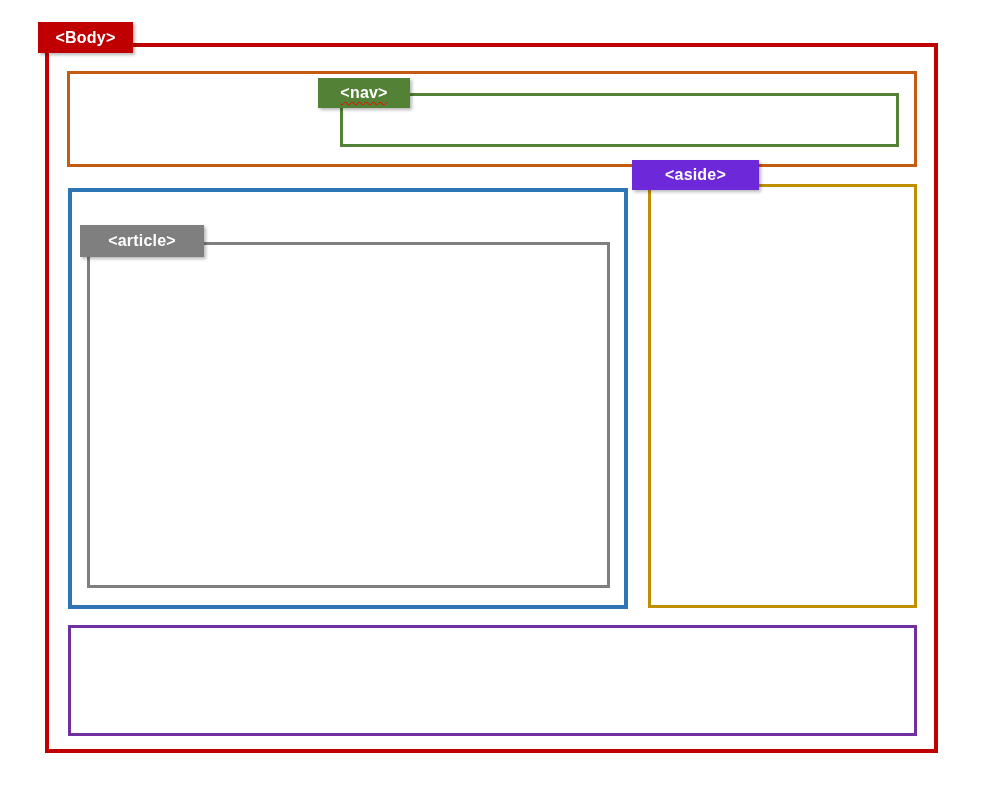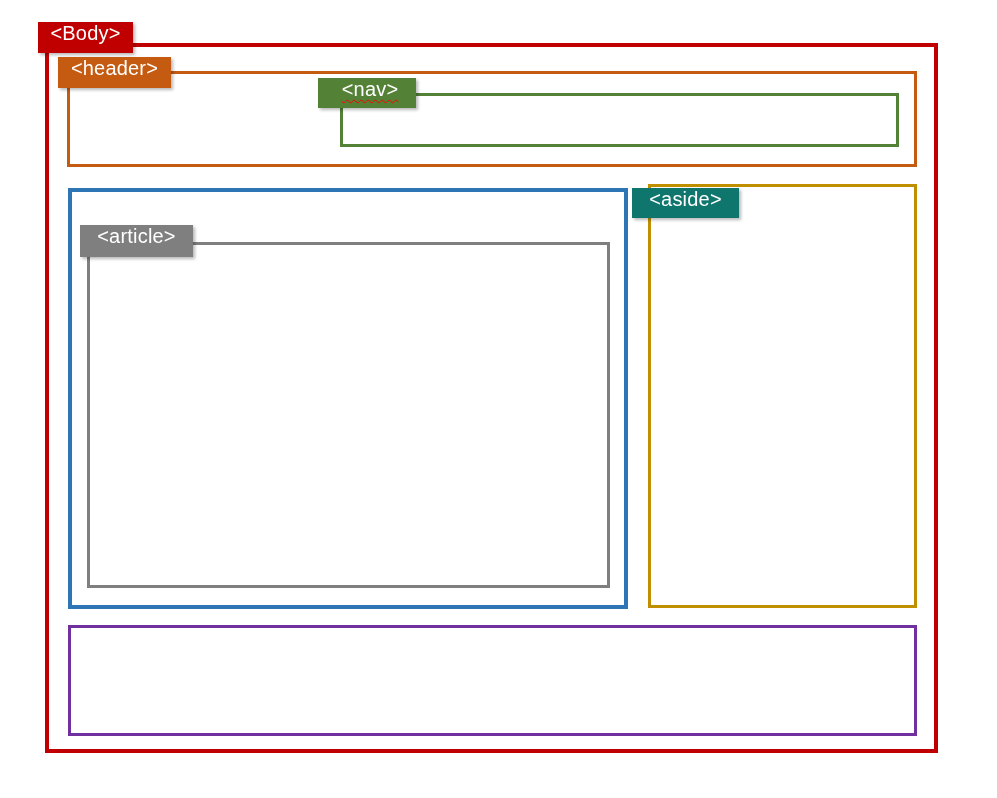--- a/index.html
+++ b/index.html
@@ -19,24 +19,25 @@
     position: absolute;
     border-style: solid;
     background: transparent;
     box-sizing: border-box;
     z-index: 1;
   }
   .tag {
     position: absolute;
     z-index: 2;
     display: flex;
+    align-items: center;
     justify-content: center;
     color: #ffffff;
-    font-weight: normal;
-    font-size: 20px;
+    font-weight: bold;
+    font-size: 16px;
     letter-spacing: 0.2px;
     box-shadow: 2px 2px 3px rgba(0,0,0,0.28);
     white-space: nowrap;
   }
   .squiggle {
     text-decoration-line: underline;
     text-decoration-style: wavy;
     text-decoration-color: #ff0000;
     text-decoration-thickness: 1px;
     text-underline-offset: 3px;
@@ -58,31 +59,28 @@
   <div class="box" style="left: 87px; top: 242px; width: 523px; height: 346px; border-width: 3px; border-color: rgb(127, 127, 127);"></div>
 
   <div class="box" style="left: 648px; top: 184px; width: 269px; height: 424px; border-width: 3px; border-color: rgb(191, 143, 0);"></div>
 
   <div class="box" style="left: 68px; top: 625px; width: 849px; height: 111px; border-width: 3px; border-color: rgb(112, 48, 160);"></div>
 
   <div class="tag" style="left: 38px; top: 22px; width: 95px; height: 31px; background-color: rgb(192, 0, 0);">
     <span>&lt;Body&gt;</span>
   </div>
 
-  <div class="tag" style="left: 58px; top: 57px; width: 113px; height: 31px; background-color: rgb(197, 90, 17);">
-    <span>&lt;header&gt;</span>
-  </div>
 
-  <div class="tag" style="left: 318px; top: 78px; width: 92px; height: 30px; background-color: rgb(83, 129, 53); padding-left: 6px;">
+  <div class="tag" style="left: 318px; top: 78px; width: 92px; height: 30px; background-color: rgb(83, 129, 53);">
     <span class="squiggle">&lt;nav&gt;</span>
   </div>
 
 
-  <div class="tag" style="left: 80px; top: 225px; width: 113px; height: 32px; background-color: rgb(127, 127, 127);">
+  <div class="tag" style="left: 80px; top: 225px; width: 124px; height: 32px; background-color: rgb(127, 127, 127);">
     <span>&lt;article&gt;</span>
   </div>
 
-  <div class="tag" style="left: 632px; top: 188px; width: 107px; height: 30px; background-color: #0f766e;">
+  <div class="tag" style="left: 632px; top: 160px; width: 127px; height: 30px; background-color: #6d28d9;">
     <span>&lt;aside&gt;</span>
   </div>
 
 
 </div>
 
 </body></html>

